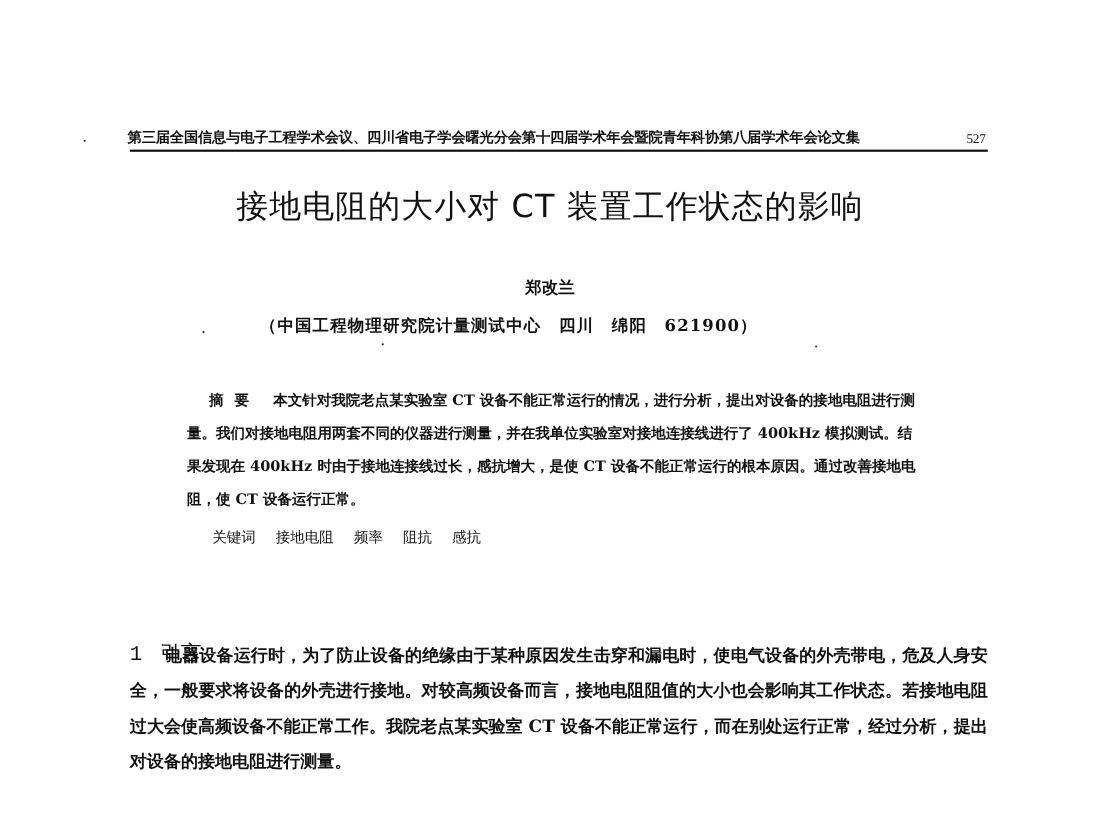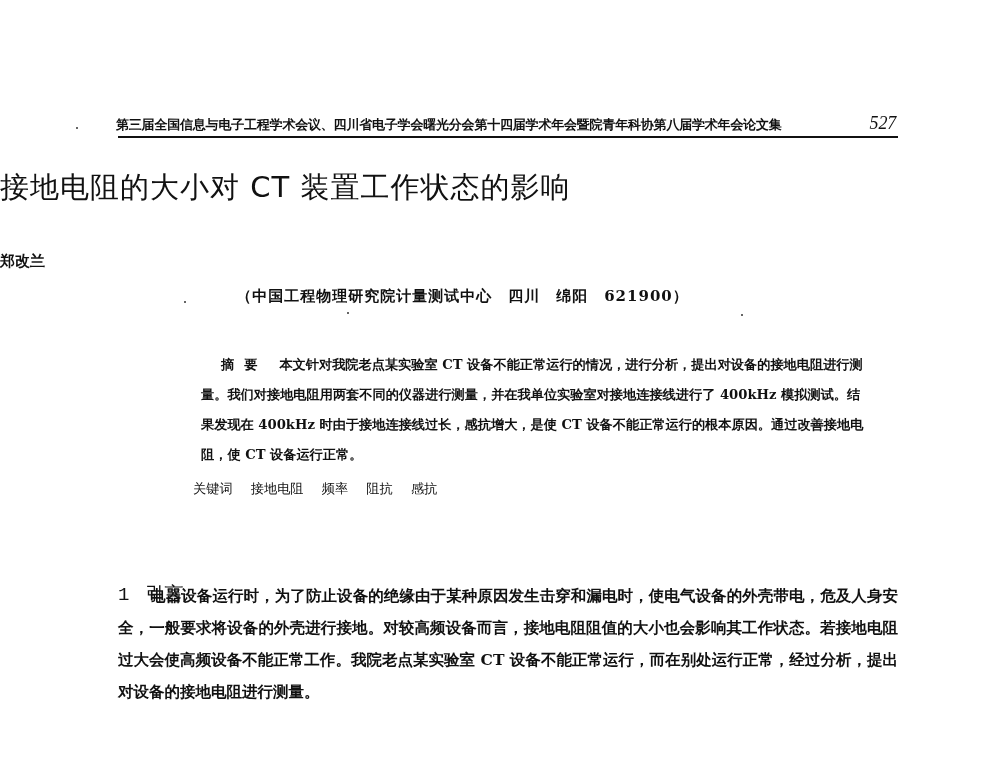--- a/index.html
+++ b/index.html
@@ -2,30 +2,30 @@
 <html><head>
 <meta charset="utf-8">
 <style>
   html, body { margin: 0; padding: 0; background: #ffffff; }
   body { width: 1000px; height: 760px; position: relative; overflow: hidden;
          font-family: "DejaVu Serif", "Liberation Serif", serif; color: #111; }
   .dot { position: absolute; width: 2px; height: 2px; background: #333; border-radius: 1px; }
   .running-header { position: absolute; left: 116px; top: 112px; width: 780px; height: 22px;
          display: flex; justify-content: space-between; align-items: flex-end;
          font-family: "DejaVu Sans", "Liberation Sans", sans-serif; font-size: 13px; font-weight: bold; letter-spacing: -0.2px; }
-  .running-header .pageno { font-family: "Liberation Serif", serif; font-size: 18px; font-weight: normal; font-style: italic; }
+  .running-header .pageno { font-family: "Liberation Serif", serif; font-size: 12px; font-weight: normal; }
   .rule { position: absolute; left: 118px; top: 136px; width: 780px; height: 2px; background: #111; }
-  .title { position: absolute; left: 0; top: 168px; width: 1000px; 
+  .title { position: absolute; left: 0; top: 168px; width: 1000px; text-align: center;
            font-family: "DejaVu Sans", "Liberation Sans", sans-serif; font-size: 29px; letter-spacing: 1px; }
-  .author { position: absolute; left: 0; top: 252px; width: 1000px; 
+  .author { position: absolute; left: 0; top: 252px; width: 1000px; text-align: center;
             font-size: 15px; font-weight: bold; }
   .affil { position: absolute; left: 0; top: 287px; width: 925px; text-align: center;
            font-size: 15px; font-weight: bold; letter-spacing: 1px; }
   .abstract { position: absolute; left: 170px; top: 350px; width: 665px;
-              font-size: 13.2px; line-height: 30px; font-weight: bold; margin-left: 31px; }
+              font-size: 13.2px; line-height: 30px; font-weight: bold; }
   .abstract .label { margin-left: 20px; margin-right: 12px; letter-spacing: 10px; }
   .keywords { position: absolute; left: 193px; top: 480px; font-size: 13.2px; font-weight: normal; }
   .keywords span { margin-right: 14px; }
   .h1 { position: absolute; left: 118px; font-family: Liberation Mono, monospace; font-size: 19px; margin-top: 44px; }
   .h1 .num { margin-right: 16px; }
   .para { position: absolute; left: 118px; top: 580px; width: 780px; font-size: 15.5px;
           line-height: 32px; font-weight: bold; text-align: justify; }
   .para .indent { display: inline-block; width: 32px; }
 </style>
 </head>

